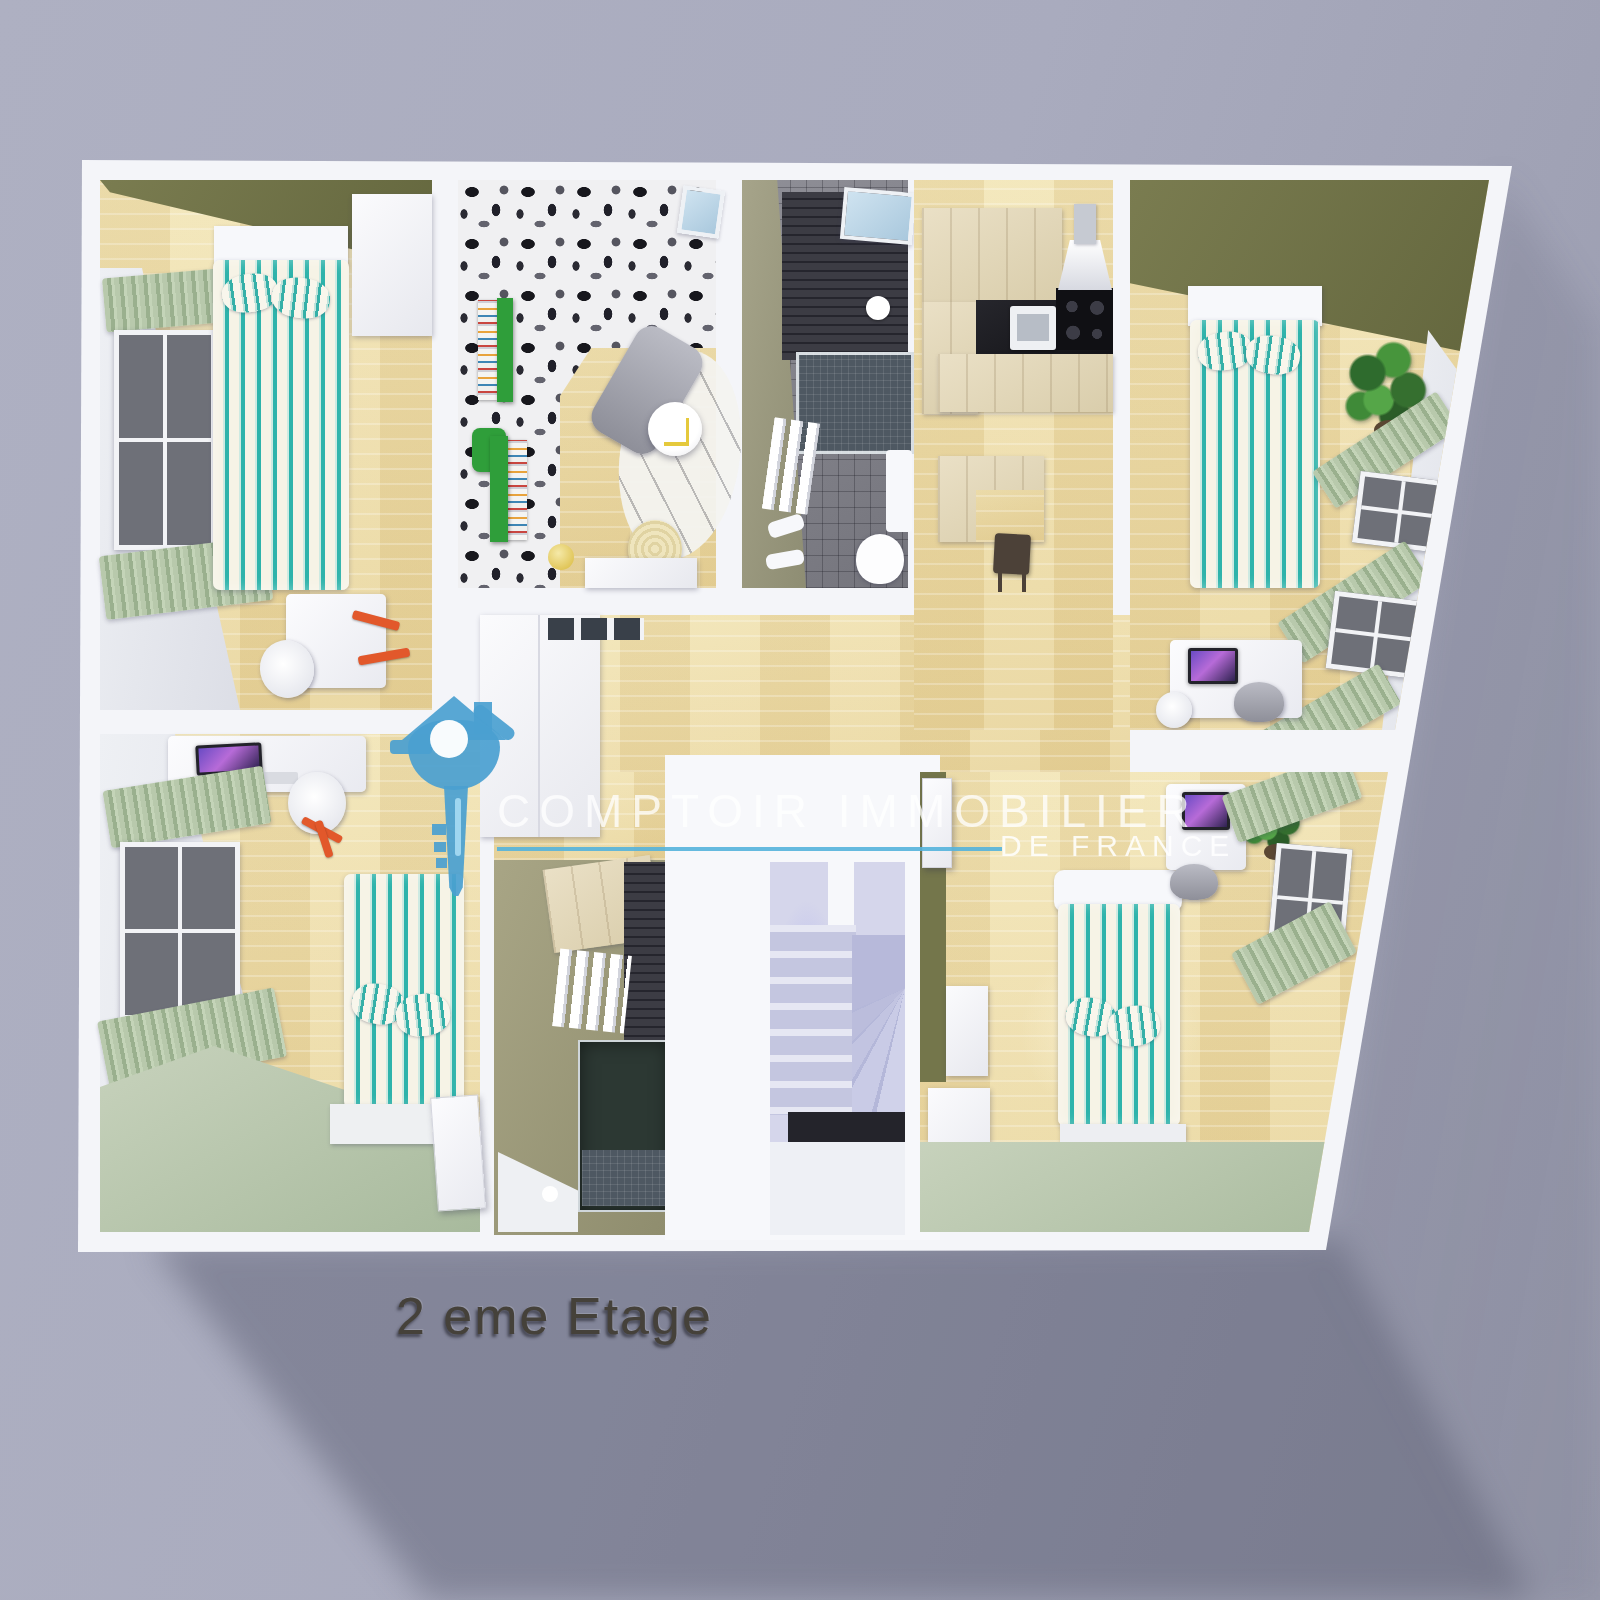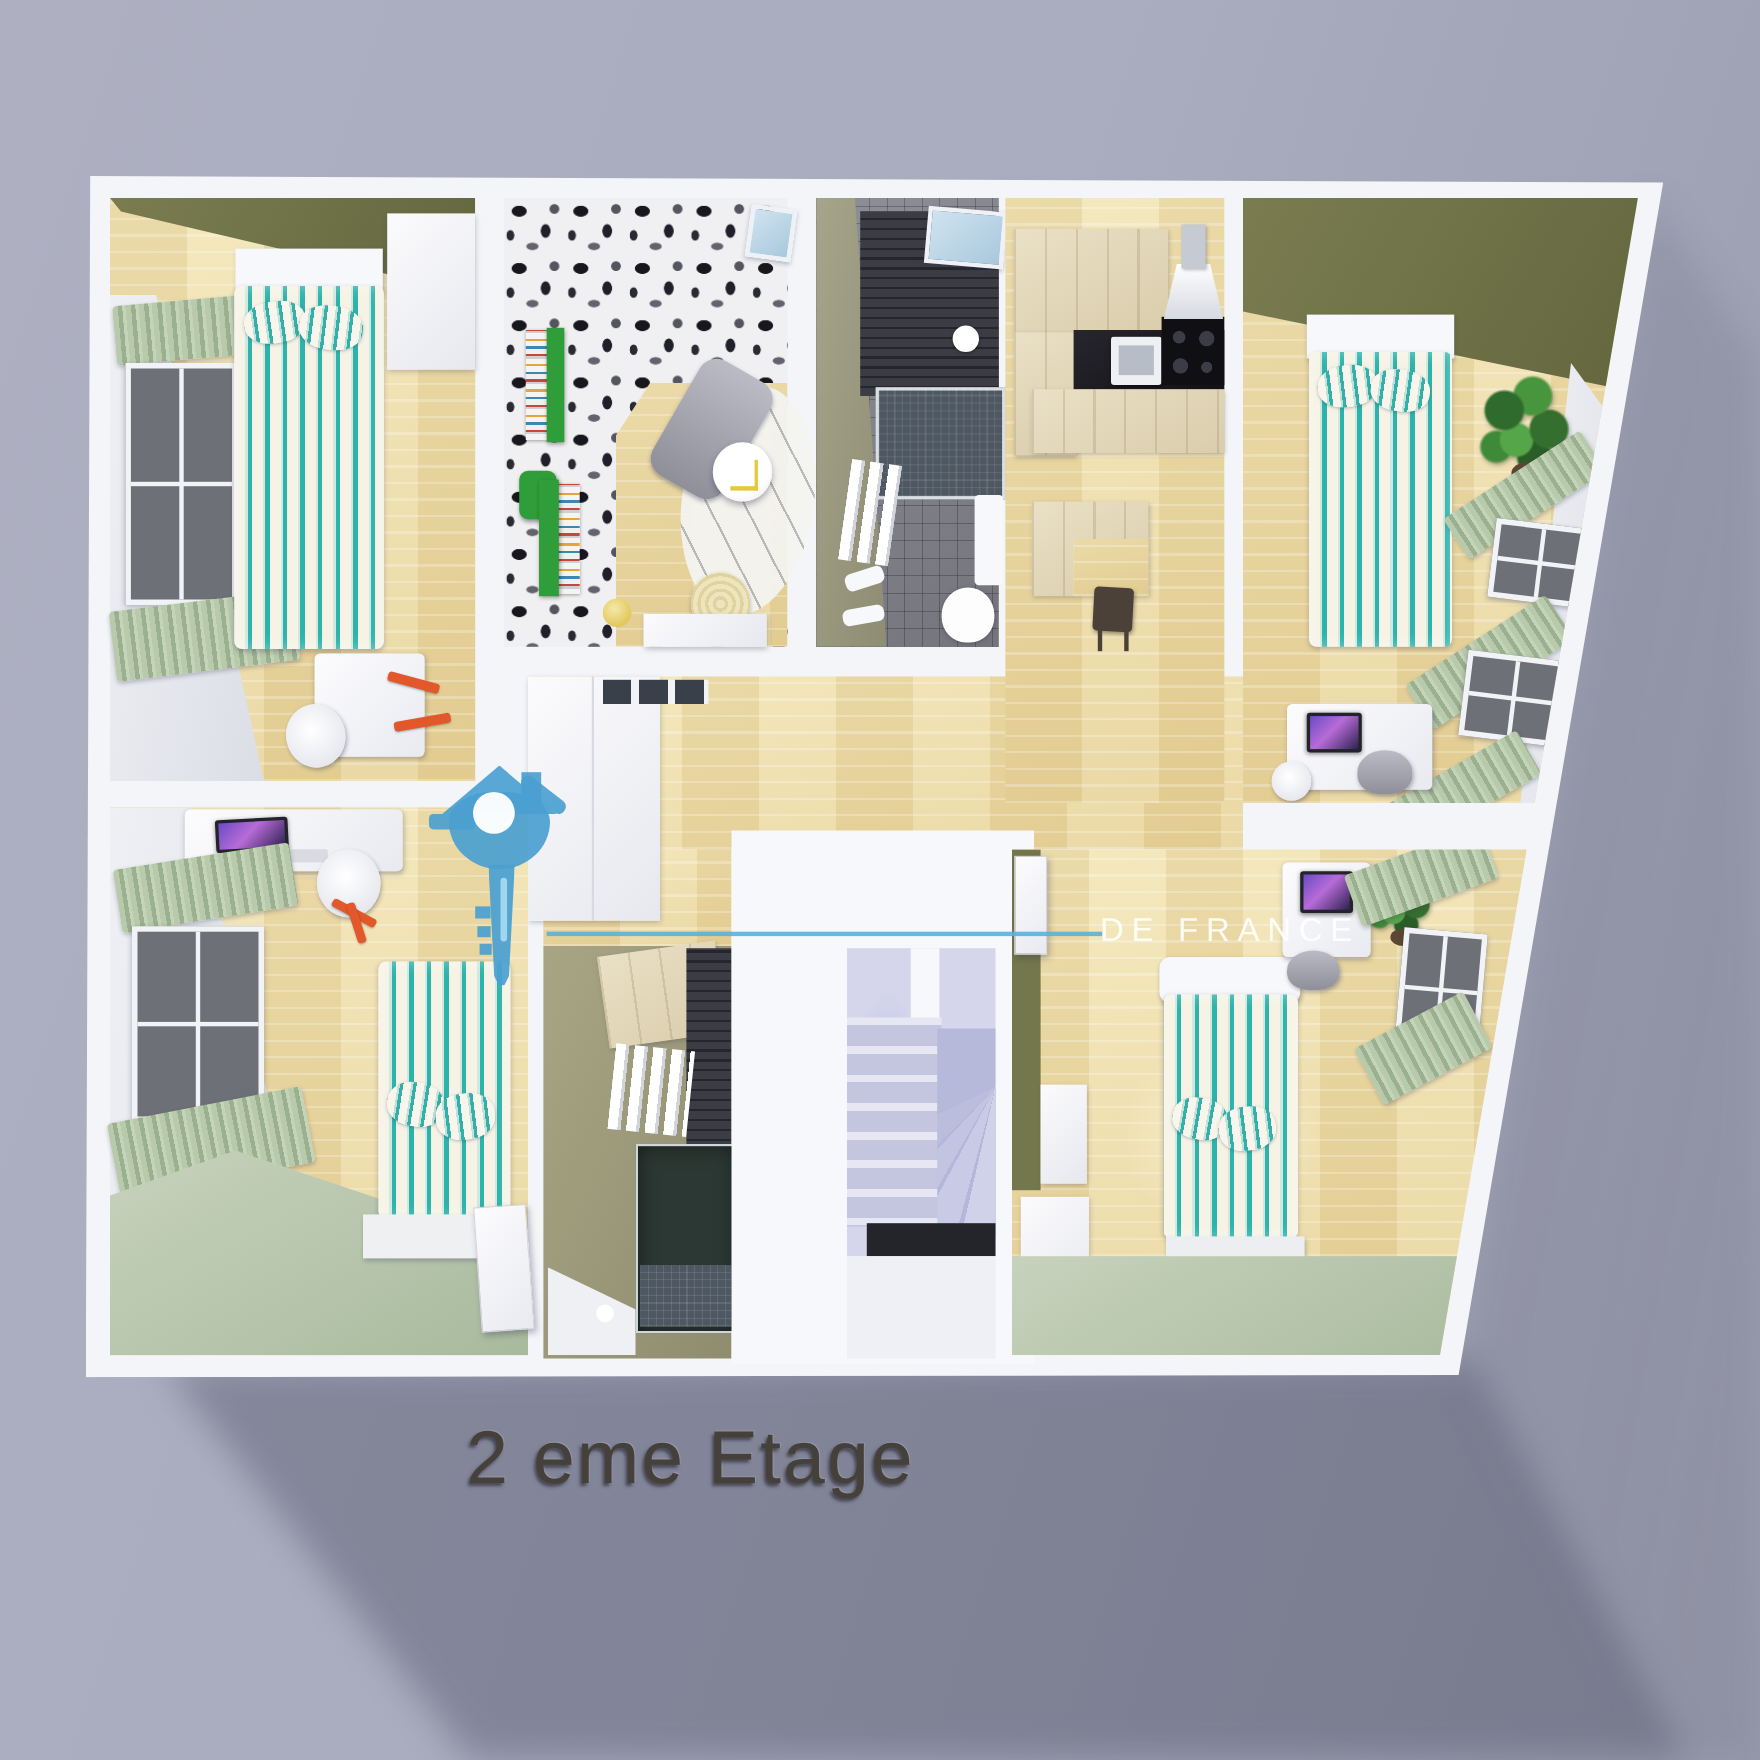--- a/index.html
+++ b/index.html
@@ -94,21 +94,21 @@
   .roomClip{position:absolute;overflow:hidden;}
   #room-tr{left:1130px;top:180px;width:362px;height:550px;clip-path:polygon(0 0,359px 0,265px 550px,0 550px);}
   #room-br{left:920px;top:772px;width:470px;height:460px;clip-path:polygon(0 0,468px 0,389px 460px,0 460px);}
 
   
   .wm{position:absolute;z-index:6;}
   .wm-brand{left:497px;top:784px;font-size:46px;font-weight:400;letter-spacing:9px;color:rgba(255,255,255,.76);white-space:nowrap;}
   .wm-line{left:497px;top:847px;width:505px;height:4px;background:#54b2dc;opacity:.9;}
   .wm-sub{left:1000px;top:829px;width:190px;text-align:right;font-size:30px;letter-spacing:7px;color:rgba(255,255,255,.86);white-space:nowrap;}
   .lg{position:absolute;background:rgba(74,160,208,.92);}
-  .caption{position:absolute;left:424px;top:1286px;z-index:6;font-size:68px;font-weight:400;letter-spacing:2px;color:#45413a;
+  .caption{position:absolute;left:396px;top:1286px;z-index:6;font-size:52px;font-weight:400;letter-spacing:2px;color:#45413a;
            text-shadow:-2px 3px 3px rgba(22,22,30,.55),1px -1px 0 rgba(255,255,255,.14);}
 </style>
 </head>
 <body>
 
 <div class="scene">
 
   <div class="shadow-wrap">
     <div class="shadow-a"></div>
     <div class="shadow-b"></div>
@@ -276,18 +276,19 @@
       <span class="lg" style="left:0;top:50px;width:42px;height:14px;border-radius:4px"></span>
       <span class="lg" style="left:84px;top:12px;width:18px;height:32px"></span>
       <span class="lg" style="left:80px;top:26px;width:48px;height:13px;border-radius:6px;transform:rotate(38deg)"></span>
       <span class="abs" style="left:40px;top:30px;width:38px;height:38px;background:rgba(255,255,255,.96);border-radius:50%"></span>
       <span class="lg" style="left:54px;top:96px;width:24px;height:110px;clip-path:polygon(0 0,100% 0,78% 92%,60% 100%,40% 100%,22% 92%)"></span>
       <span class="lg" style="left:42px;top:134px;width:14px;height:11px"></span>
       <span class="lg" style="left:44px;top:152px;width:12px;height:10px"></span>
       <span class="lg" style="left:46px;top:168px;width:11px;height:10px"></span>
       <span class="abs" style="left:65px;top:108px;width:6px;height:58px;background:#9fd6f0;border-radius:3px"></span>
     </div>
+    <div class="abs wm-brand">COMPTOIR IMMOBILIER</div>
     <div class="abs wm-line"></div>
     <div class="abs wm-sub">DE FRANCE</div>
   </div>
 
   <div class="caption">2 eme Etage</div>
 </div>
 
 </body></html>

